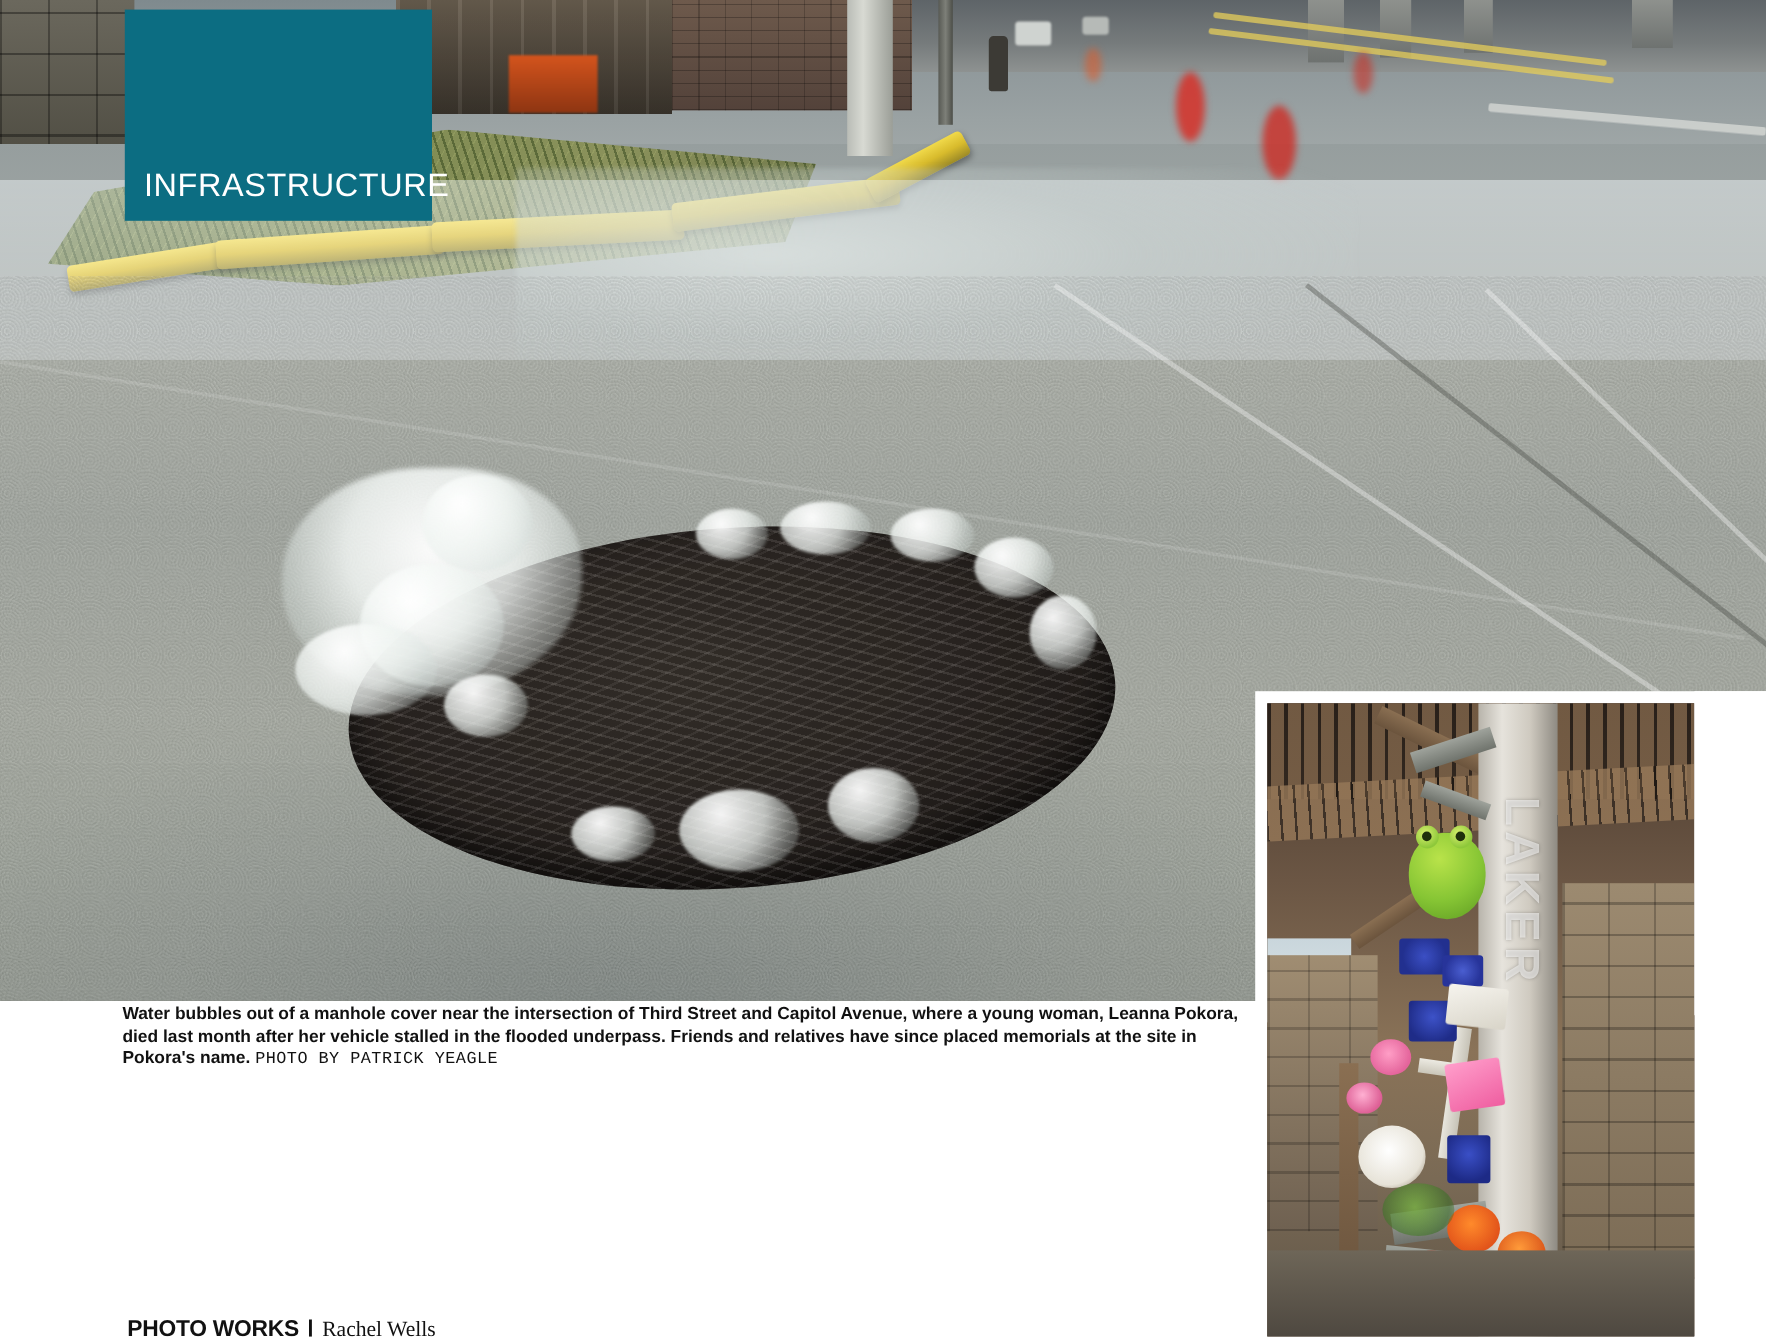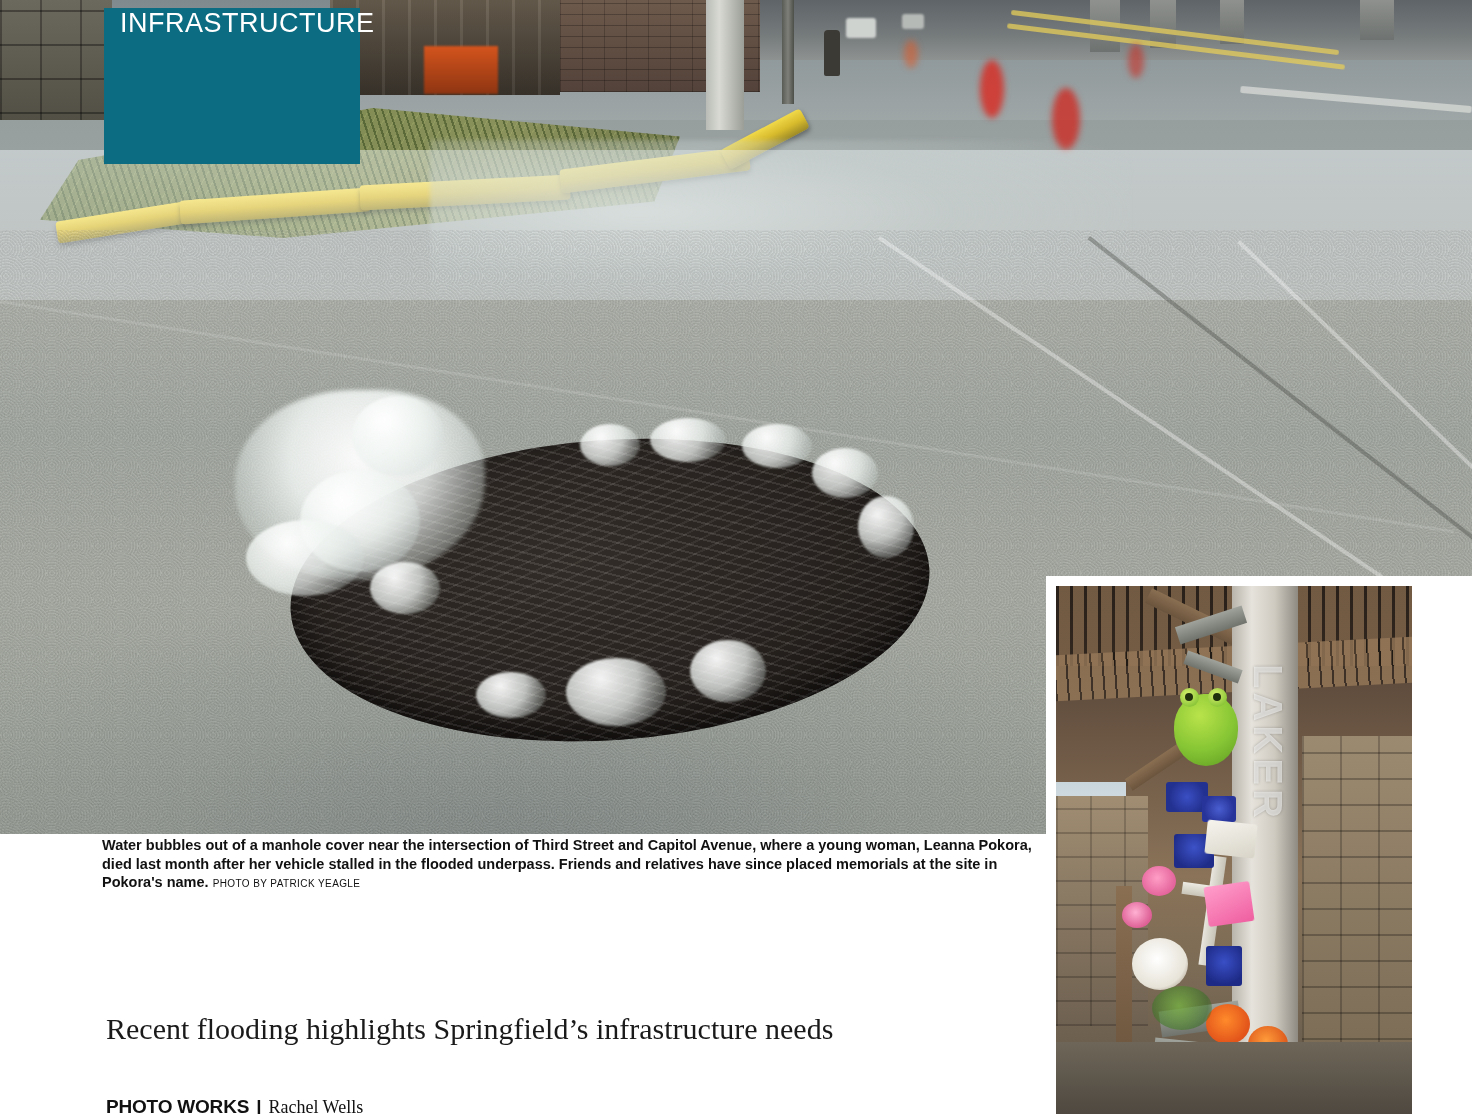--- a/index.html
+++ b/index.html
@@ -224,24 +224,24 @@
     width: 250px; height: 190px;
     border-radius: 50% 45% 55% 50%;
     background: radial-gradient(ellipse at 50% 35%, rgba(255,255,255,0.95) 0%, rgba(246,250,248,0.8) 40%, rgba(225,234,231,0.4) 70%, rgba(255,255,255,0) 100%);
     filter: blur(2px);
   }
 
   
   .kicker-tab {
     position: absolute;
     left: 104px; top: 8px;
-    width: 256px; height: 156px;
+    width: 256px; height: 176px;
     background: #0c6d82;
     display: flex;
-    align-items: flex-start;
+    align-items: flex-end;
     box-sizing: border-box;
     padding: 0 0 14px 16px;
   }
   .kicker-tab .kicker-text {
     color: #ffffff;
     font-size: 27px;
     letter-spacing: 0.5px;
     font-family: "Liberation Sans", sans-serif;
     font-weight: 400;
   }
@@ -254,22 +254,22 @@
   }
   .caption-text {
     font-size: 14.5px;
     line-height: 1.28;
     font-weight: bold;
     color: #111111;
     font-family: "Liberation Sans", sans-serif;
     margin: 0;
   }
   .photo-credit {
-    font-family: Liberation Sans, sans-serif;
-    font-size: 10px;
+    font-family: Liberation Mono, monospace;
+    font-size: 14px;
     font-weight: normal;
     letter-spacing: 0.4px;
     color: #111111;
     white-space: nowrap;
   }
 
   
   .headline {
     position: absolute;
     left: 104px; top: 916px;
@@ -529,21 +529,20 @@
 
     <div class="kicker-tab">
       <span class="kicker-text">INFRASTRUCTURE</span>
     </div>
   </div>
 
   <div class="caption-block">
     <p class="caption-text"><span>Water bubbles out of a manhole cover near the intersection of Third Street and Capitol Avenue, where a young woman, Leanna Pokora, died last month after her vehicle stalled in the flooded underpass. Friends and relatives have since placed memorials at the site in Pokora's name.</span> <span class="photo-credit">PHOTO BY PATRICK YEAGLE</span></p>
   </div>
 
-  <div class="subhead">Recent flooding highlights Springfield’s infrastructure needs</div>
   <div class="byline">
     <span class="section">PHOTO WORKS</span>
     <span class="divider">|</span>
     <span class="author">Rachel Wells</span>
   </div>
 
   <div class="inset-frame"></div>
   <div class="inset-photo">
     <div class="ip-bg"></div>
     <div class="ip-deck"></div>

